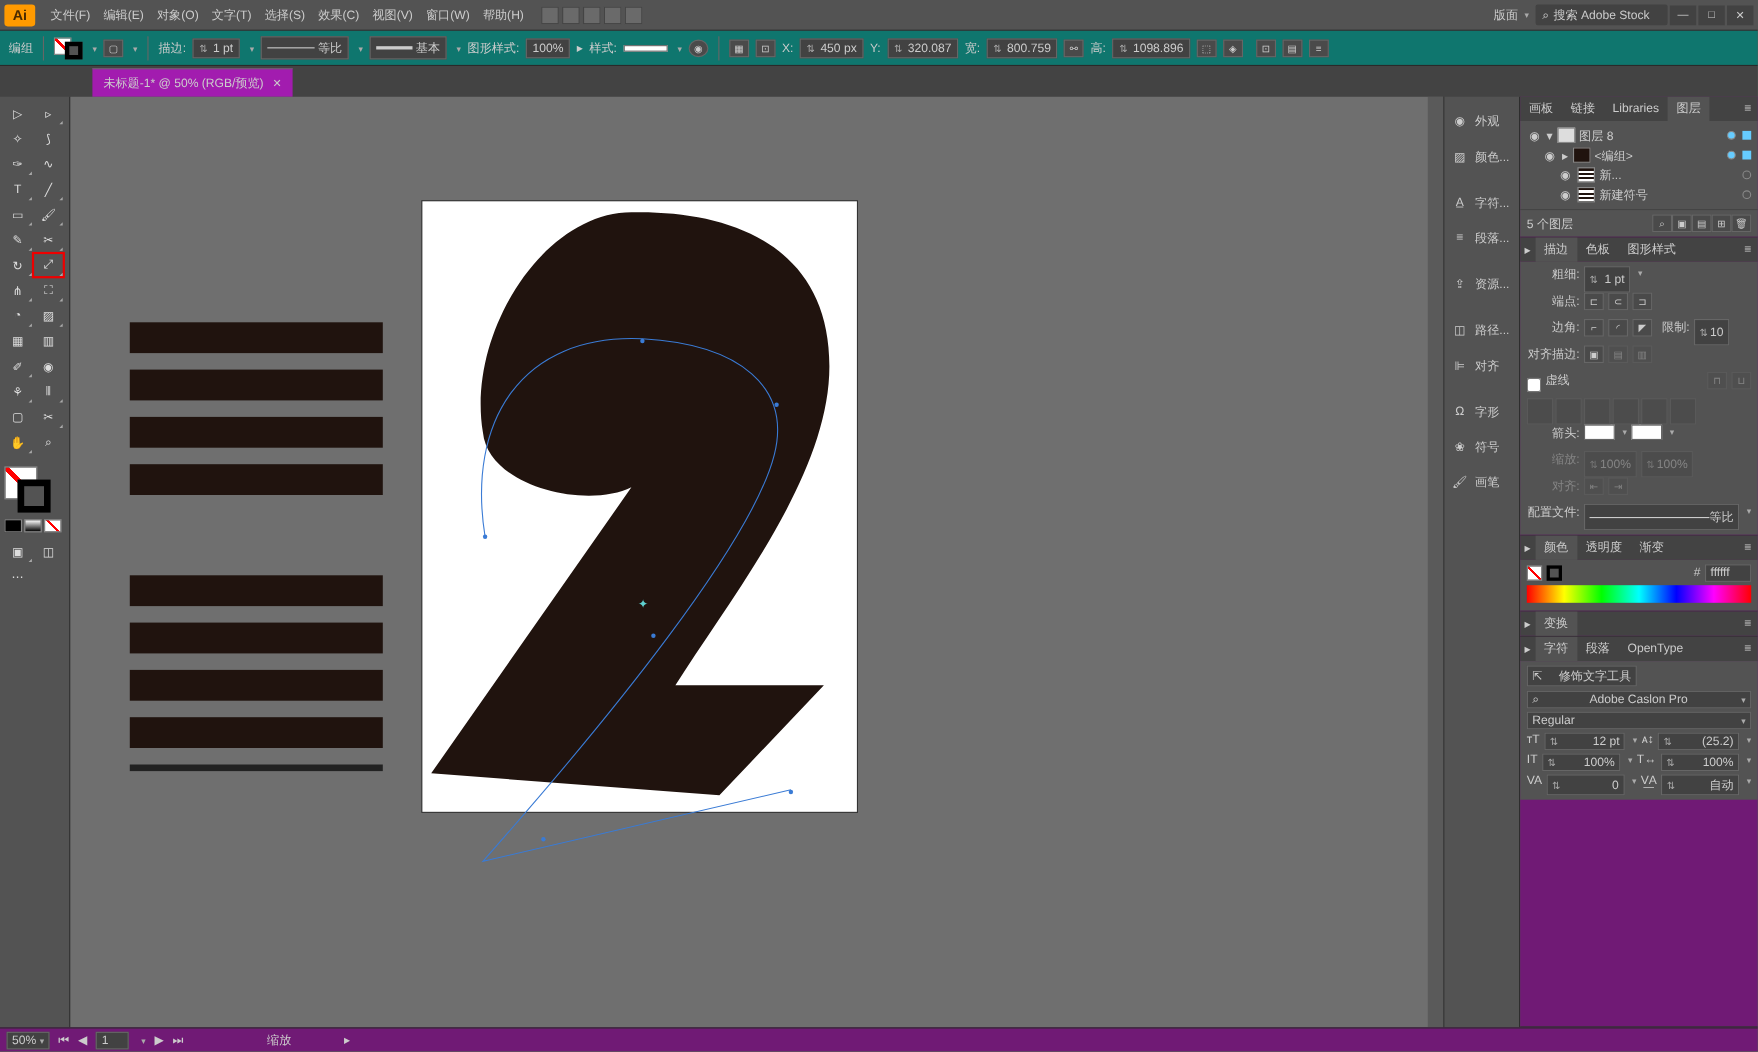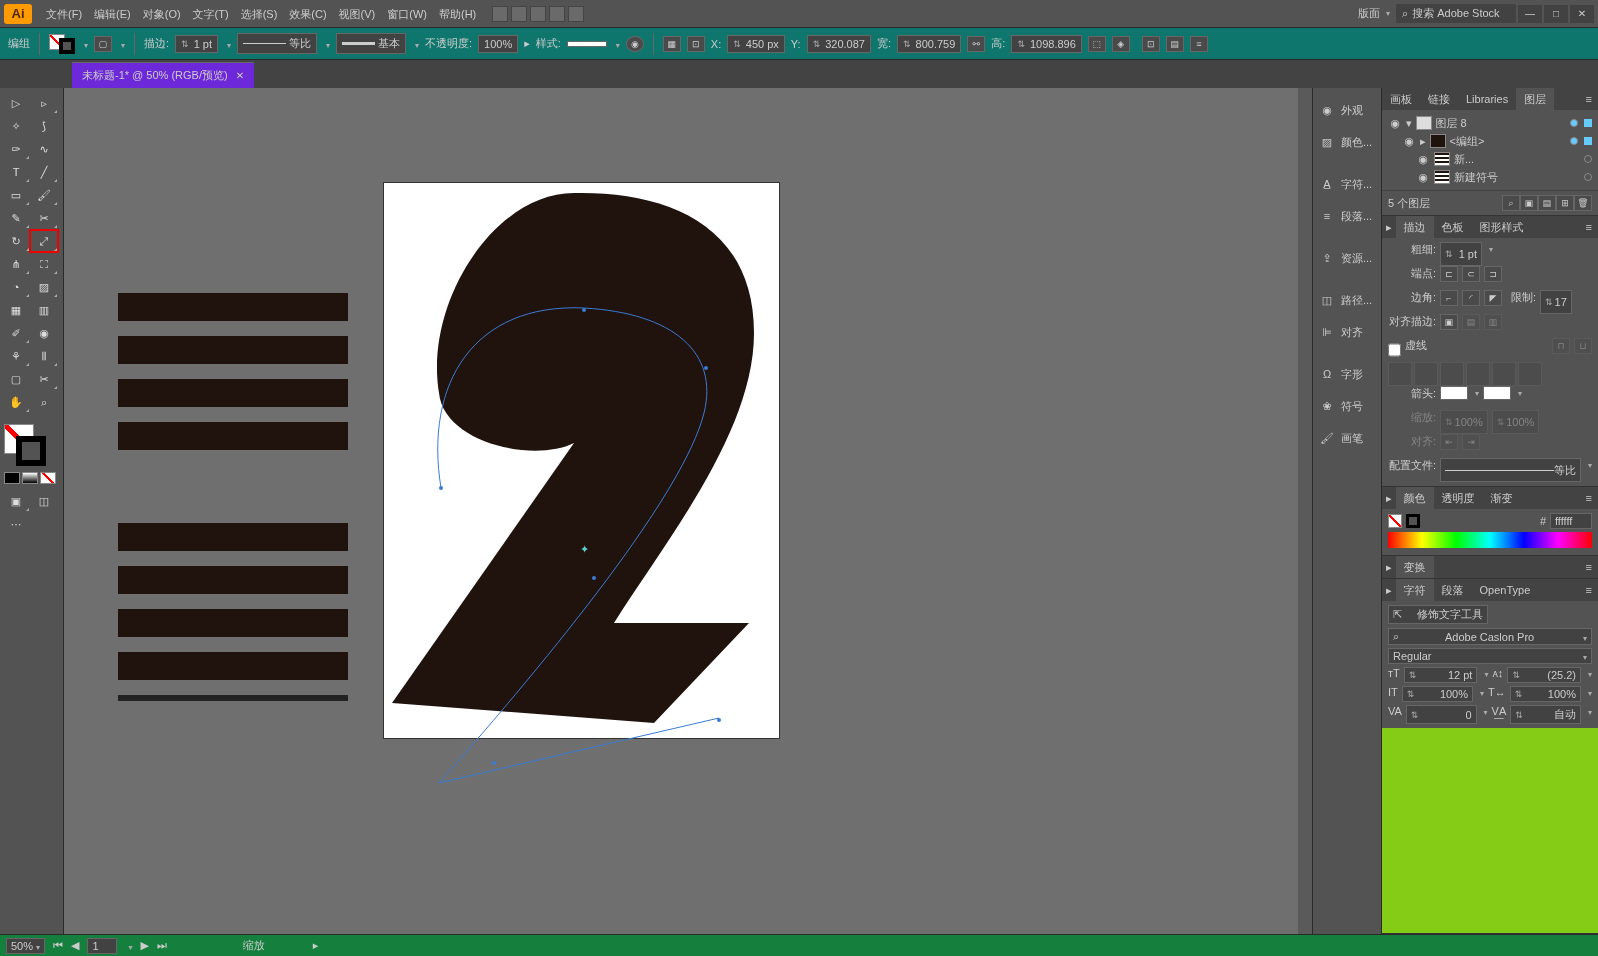--- a/index.html
+++ b/index.html
@@ -12,61 +12,61 @@
 .menubar .search { background:#424242; padding:2px 6px; border-radius:2px; width:120px; color:#888; display:flex; align-items:center; gap:4px;}
 .winbtn { width:24px; height:18px; background:#424242; display:inline-flex; align-items:center; justify-content:center; margin-left:2px; font-size:10px;}
 .ctrlbar { height:32px; background:#0f766e; display:flex; align-items:center; padding:0 8px; gap:6px; border-bottom:1px solid #2a2a2a;}
 .ctrlbar .label { font-size:11px;}
 .ctrlbar .fld { background:#424242; padding:2px 5px; border:1px solid #666; min-width:40px; display:inline-flex; align-items:center; justify-content:space-between; gap:3px;}
 .ctrlbar .fill-stroke { width:26px; height:20px; position:relative;}
 .ctrlbar .fill-stroke .f { position:absolute; top:0; left:0; width:16px; height:16px; background:linear-gradient(45deg,#fff 45%,red 45%,red 55%,#fff 55%); border:1px solid #888;}
 .ctrlbar .fill-stroke .s { position:absolute; bottom:0; right:0; width:16px; height:16px; border:4px solid #000; background:#535353;}
 .ctrlbar .sep { width:1px; height:22px; background:#666; margin:0 3px;}
 .tabbar { height:28px; background:#434343; display:flex; align-items:flex-end; padding-left:72px;}
-.tabbar .tab { background:#6d28d9; padding:5px 10px; display:flex; align-items:center; gap:8px; border-top:1px solid #666;}
+.tabbar .tab { background:#a21caf; padding:5px 10px; display:flex; align-items:center; gap:8px; border-top:1px solid #666;margin-left:12px;}
 .tabbar .tab .close { font-size:10px; cursor:pointer;}
 .main { position:absolute; top:88px; left:0; right:0; bottom:22px; display:flex;}
 .toolbox { width:64px; background:#535353; border-right:1px solid #2a2a2a; padding:4px 2px; display:flex; flex-direction:column;}
 .toolbox .trow { display:flex; height:22px; margin-bottom:1px;}
 .toolbox .tbtn { width:28px; height:22px; display:flex; align-items:center; justify-content:center; cursor:pointer; color:#ddd; position:relative;}
 .toolbox .tbtn.selected { outline:2px solid #e00; outline-offset:-1px;}
 .toolbox .tri { position:absolute; right:1px; bottom:1px; width:0; height:0; border-right:3px solid #aaa; border-top:3px solid transparent;}
 .toolbox .swatch-area { margin-top:8px; padding:2px; position:relative; height:48px;}
 .toolbox .swatch-area .big-f { position:absolute; top:2px; left:2px; width:30px; height:30px; background:linear-gradient(45deg,#fff 44%,red 44%,red 56%,#fff 56%); border:1px solid #888;}
 .toolbox .swatch-area .big-s { position:absolute; top:14px; left:14px; width:30px; height:30px; border:6px solid #000; background:#535353;}
 .toolbox .mini-sw { display:flex; gap:2px; padding:2px;}
 .toolbox .mini-sw div { width:16px; height:12px; border:1px solid #888;}
 .canvas-area { flex:1; background:#6f6f6f; position:relative; overflow:hidden;}
 .artboard { position:absolute; background:#fff; box-shadow:0 0 0 1px #333;}
 .stripes { position:absolute;}
 .stripes .bar { height:28px; margin-bottom:15px;}
 .svg-shape { position:absolute;}
 .right-dock { width:70px; background:#535353; border-left:1px solid #2a2a2a; border-right:1px solid #2a2a2a; display:flex; flex-direction:column; padding-top:6px;}
 .right-dock .dockbtn { height:32px; display:flex; align-items:center; gap:6px; padding:0 6px; cursor:pointer;}
 .right-dock .dockbtn .ico { width:16px; height:16px; display:flex; align-items:center; justify-content:center;}
-.panels { width:216px; background:#84cc16; display:flex; flex-direction:column;}
+.panels { width:216px; background:#701a75; display:flex; flex-direction:column;}
 .panel { border-bottom:1px solid #333;}
 .panel .ptabs { display:flex; background:#434343; height:22px; align-items:center;}
 .panel .ptab { padding:0 8px; height:22px; line-height:22px; cursor:pointer;}
 .panel .ptab.active { background:#535353;}
 .panel .ptabs .menu { margin-left:auto; padding:0 6px;}
 .panel .pbody { padding:4px 6px; background:#535353;}
 .layer-row { display:flex; align-items:center; height:18px; gap:4px; padding:1px 0;}
 .layer-row .eye { width:14px; text-align:center;}
 .layer-row .thumb { width:16px; height:14px; background:#ddd; border:1px solid #888; display:inline-block;}
 .layer-row .dot { width:8px; height:8px; border:1px solid #888; border-radius:50%; margin-left:auto;}
 .layer-row .dot.filled { background:#6cf;}
 .stroke-row { display:flex; gap:4px; height:24px;}
 .stroke-row .lbl { width:48px; text-align:right;}
 .mini-btn { width:18px; height:16px; background:#4a4a4a; border:1px solid #666; display:inline-flex; align-items:center; justify-content:center; font-size:9px;}
 .num-fld { background:#424242; border:1px solid #666; padding:1px 4px; min-width:42px; display:flex; align-items:center; justify-content:space-between;}
 .spectrum { height:16px; background:linear-gradient(to right,#f00,#ff0,#0f0,#0ff,#00f,#f0f,#f00); margin:3px 0;}
 .colorhead { display:flex; align-items:center; gap:4px;}
 .colorhead .sw { width:14px; height:14px;}
-.statusbar { position:absolute; bottom:0; left:0; right:0; height:22px; background:#15803d; border-top:1px solid #2a2a2a; display:flex; align-items:center; padding:0 6px; gap:8px;}
+.statusbar { position:absolute; bottom:0; left:0; right:0; height:22px; background:#701a75; border-top:1px solid #2a2a2a; display:flex; align-items:center; padding:0 6px; gap:8px;}
 .statusbar .fld { background:#424242; border:1px solid #666; padding:1px 4px;}
 .chev::after { content:"▾"; font-size:8px; margin-left:3px; color:#aaa;}
 .updn::before { content:"⇅"; font-size:9px; margin-right:2px; color:#aaa;}
 svg { overflow:visible;}
 .ibox { width:16px; height:16px; background:#6a6a6a; border:1px solid #444; display:inline-block; margin-left:3px;}
 </style>
 </head>
 <body>
 
 <div class="menubar">
@@ -117,21 +117,21 @@
   <div class="fld" style="width:80px;justify-content:flex-end">
       <span style="flex:1;height:1px;background:#ccc"></span>
       <span>等比</span>
     </div>
     <span class="chev"></span>
   <div class="fld" style="width:70px;justify-content:space-between">
       <span style="flex:1;height:3px;background:#ccc"></span>
       <span>基本</span>
     </div>
     <span class="chev"></span>
-  <span class="label">不透明度:</span>
+  <span class="label">图形样式:</span>
   <div class="fld">
       <span>100%</span>
     </div>
   <span>▸</span>
   <span class="label">样式:</span>
   <div class="fld" style="width:20px;background:#fff"></div>
     <span class="chev"></span>
   <span class="mini-btn" style="border-radius:50%">◉</span>
   <div class="sep"></div>
   <span class="mini-btn">▦</span>
@@ -395,21 +395,21 @@
             <span class="mini-btn">⊂</span>
             <span class="mini-btn">⊐</span>
           </div>
         <div class="stroke-row">
             <span class="lbl">边角:</span>
             <span class="mini-btn">⌐</span>
             <span class="mini-btn">◜</span>
             <span class="mini-btn">◤</span>
             <span class="lbl" style="width:30px">限制:</span>
             <div class="num-fld updn" style="min-width:30px">
-              <span>17</span>
+              <span>10</span>
             </div>
           </div>
         <div class="stroke-row">
             <span class="lbl">对齐描边:</span>
             <span class="mini-btn">▣</span>
             <span class="mini-btn" style="opacity:.4">▤</span>
             <span class="mini-btn" style="opacity:.4">▥</span>
           </div>
         <div class="stroke-row">
             <input type="checkbox" style="">

